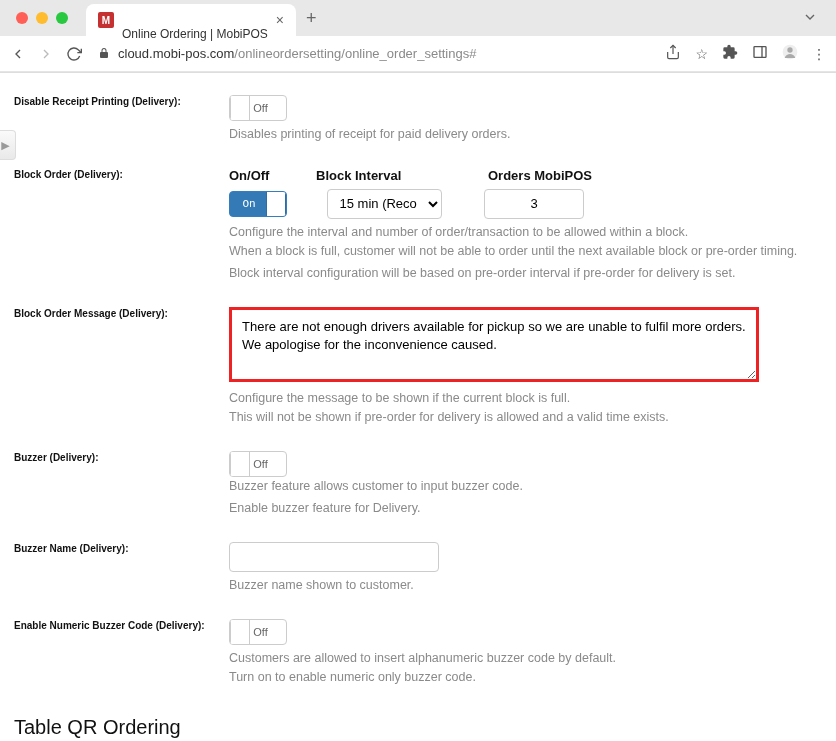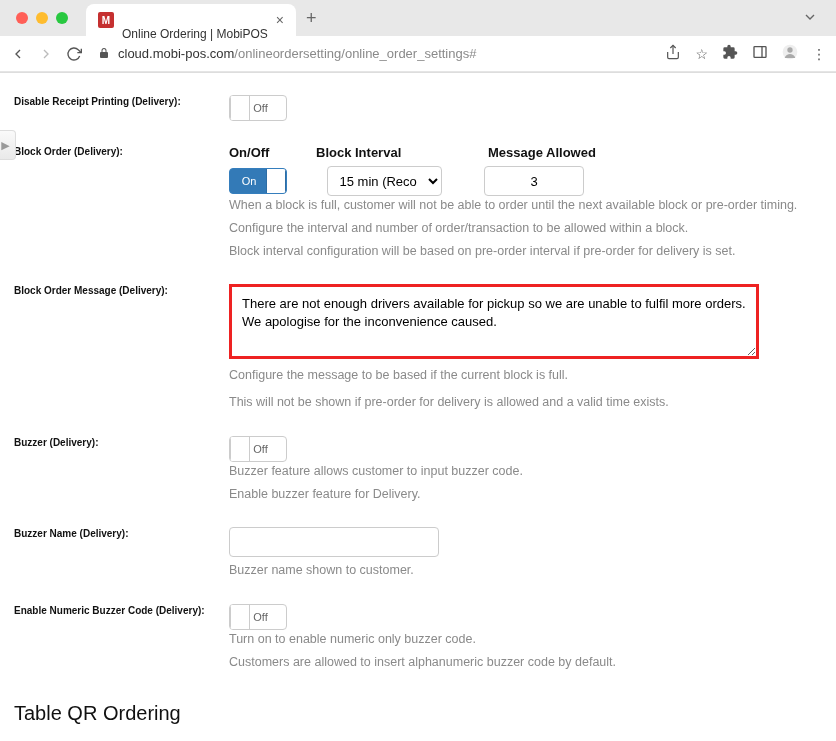--- a/index.html
+++ b/index.html
@@ -32,21 +32,21 @@
     
     
     .content { padding: 10px 14px 20px 14px; }
     .row { display: flex; padding: 12px 0; }
     .label-col { width: 215px; font-size: 10px; font-weight: bold; color: #111; padding-right: 10px; line-height: 1.4;}
     .control-col { flex: 1; }
     .help { color: #8a8a8a; font-size: 12.5px; line-height: 1.5; margin-top: 4px; }
     
     
     .toggle { display: inline-flex; width: 58px; height: 26px; border: 1px solid #ccc; border-radius: 4px; overflow: hidden; position: relative; font-size: 11px; align-items: center; cursor:pointer; background:#fff;}
-    .toggle.on { border-color: #357ebd; }
+    .toggle.on { border-color: #357ebd; font-family: Liberation Mono, monospace; }
     .toggle .knob { position: absolute; top: 0; bottom: 0; width: 20px; background: #fff; border-left: 1px solid #ccc; border-right: 1px solid #ccc; }
     .toggle.on .knob { right: 0; border-color:#2e6da4;}
     .toggle.off .knob { left: 0; }
     .toggle .lbl { flex:1; text-align:center; color:#666; }
     .toggle.on { background: #337ab7; color:#fff;}
     .toggle.on .lbl-on { color:#fff; padding-right:18px; width:100%;}
     .toggle.off .lbl-off { color:#666; padding-left:5px; width:100%;}
     
     
     select, input[type=text] { border: 1px solid #ccc; border-radius: 4px; padding: 5px 8px; font-size: 13px; height: 30px; background:#fff; }
@@ -138,59 +138,60 @@
 
 <div class="content">
 
   <div class="row">
     <div class="label-col">Disable Receipt Printing (Delivery):</div>
     <div class="control-col">
       <div class="toggle off">
         <span class="lbl lbl-off">Off</span>
         <span class="knob"></span>
       </div>
+      <div class="help">Disables printing of receipt for paid delivery orders.</div>
     </div>
   </div>
 
   <div class="row">
     <div class="label-col">Block Order (Delivery):</div>
     <div class="control-col">
       <div class="hdr-row">
         <div class="h" style="width:75px;text-align:left">On/Off</div>
         <div class="h" style="width:160px">Block Interval</div>
-        <div class="h" style="width:140px">Message Allowed</div>
+        <div class="h" style="width:140px">Orders MobiPOS</div>
       </div>
       <div class="ctl-row">
         <div style="width:75px">
           <div class="toggle on">
             <span class="lbl lbl-on">On</span>
             <span class="knob"></span>
           </div>
         </div>
         <div style="width:160px;text-align:center">
           <select style="width:115px">
             <option>15 min (Recommended)</option>
           </select>
         </div>
         <div style="width:140px;text-align:center">
           <input type="text" class="num-input" value="3" style="">
         </div>
       </div>
+      <div class="help">Configure the interval and number of order/transaction to be allowed within a block.</div>
       <div class="help" style="margin-top:0">When a block is full, customer will not be able to order until the next available block or pre-order timing.</div>
-      <div class="help">Configure the interval and number of order/transaction to be allowed within a block.</div>
       <div class="help" style="margin-top:4px">Block interval configuration will be based on pre-order interval if pre-order for delivery is set.</div>
     </div>
   </div>
 
   <div class="row">
     <div class="label-col">Block Order Message (Delivery):</div>
     <div class="control-col">
       <textarea class="highlighted" style="">There are not enough drivers available for pickup so we are unable to fulfil more orders. We apologise for the inconvenience caused.</textarea>
-      <div class="help">Configure the message to be based if the current block is full.</div>
-      <div class="help" style="margin-top:8px">This will not be shown if pre-order for delivery is allowed and a valid time exists.</div>
+      <div class="help">Configure the message to be shown if the current block is full.</div>
+      <div class="help" style="margin-top:0">This will not be shown if pre-order for delivery is allowed and a valid time exists.</div>
     </div>
   </div>
 
   <div class="row">
     <div class="label-col">Buzzer (Delivery):</div>
     <div class="control-col">
       <div class="toggle off">
         <span class="lbl lbl-off">Off</span>
         <span class="knob"></span>
       </div>
@@ -207,20 +208,20 @@
     </div>
   </div>
 
   <div class="row">
     <div class="label-col">Enable Numeric Buzzer Code (Delivery):</div>
     <div class="control-col">
       <div class="toggle off">
         <span class="lbl lbl-off">Off</span>
         <span class="knob"></span>
       </div>
+      <div class="help">Customers are allowed to insert alphanumeric buzzer code by default.</div>
       <div class="help" style="margin-top:0">Turn on to enable numeric only buzzer code.</div>
-      <div class="help">Customers are allowed to insert alphanumeric buzzer code by default.</div>
     </div>
   </div>
 
   <h2 class="section">Table QR Ordering</h2>
 
 </div>
 
 </body></html>

